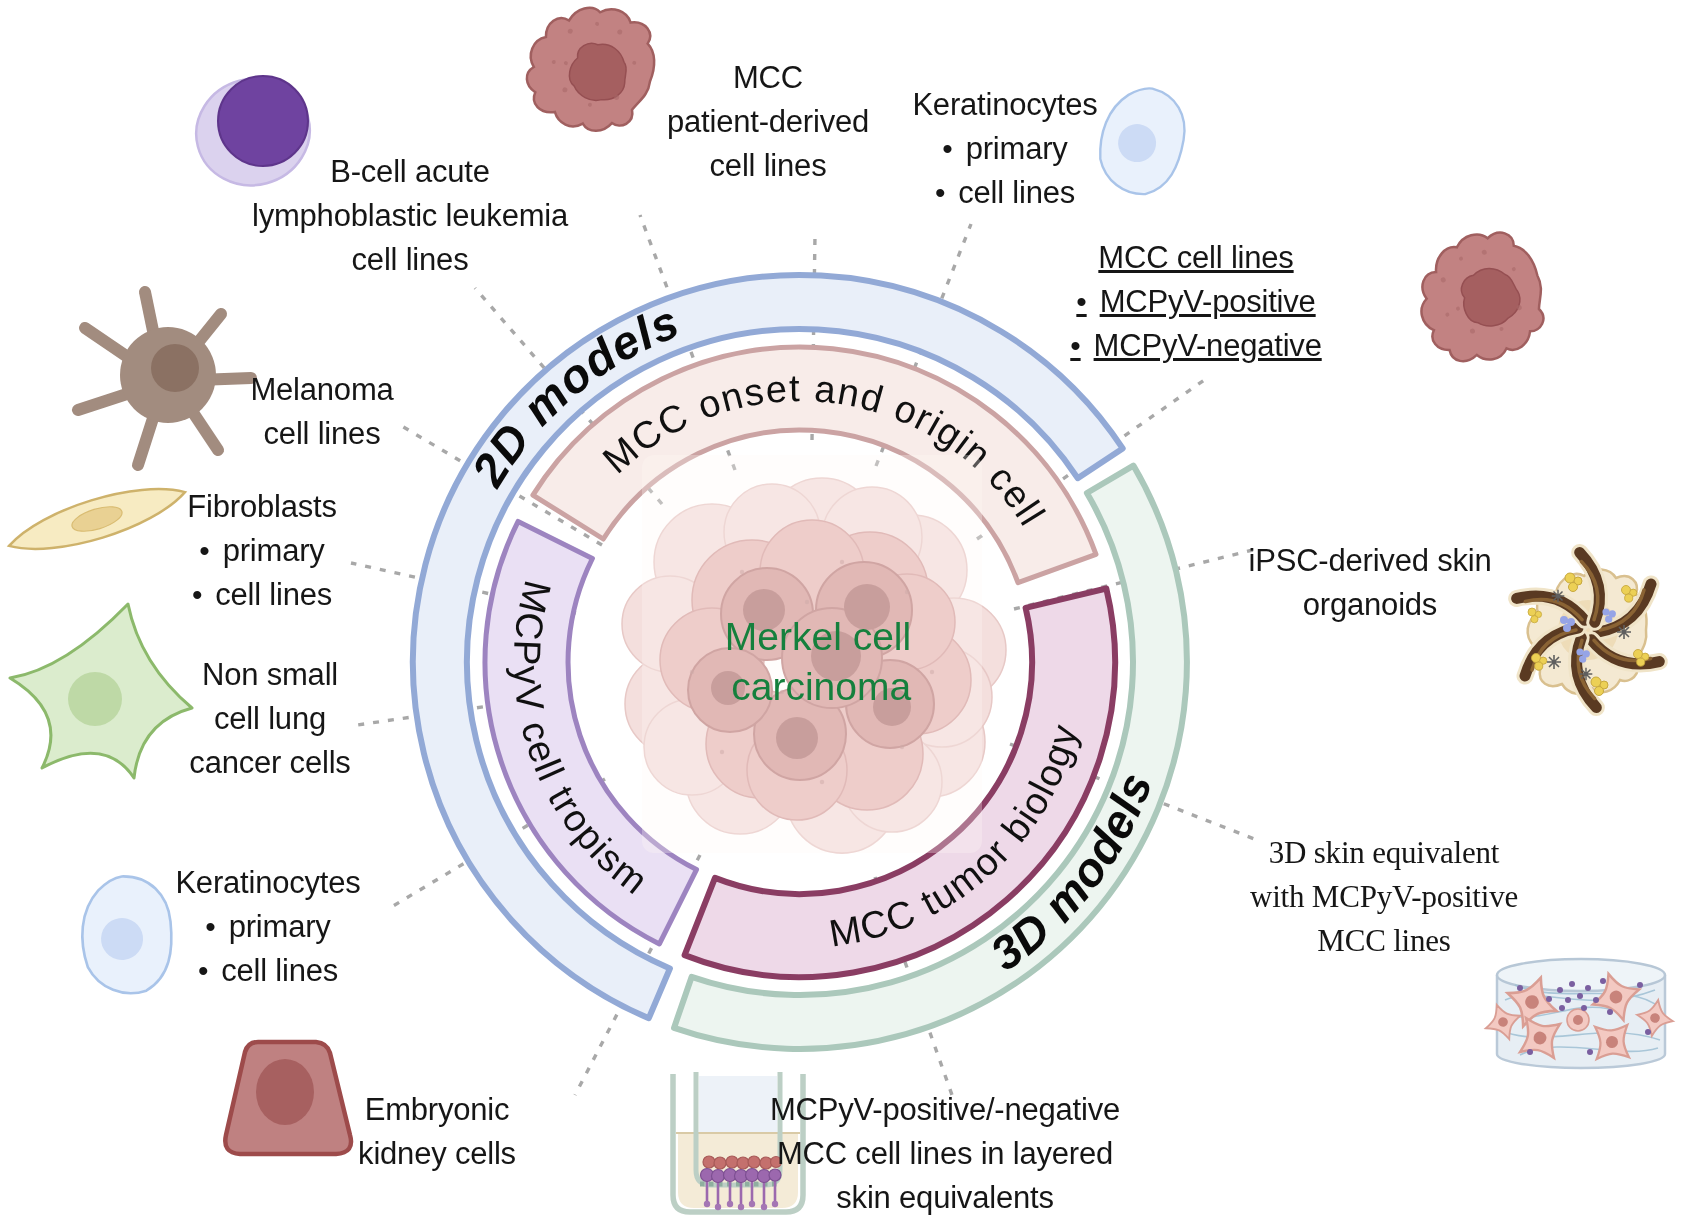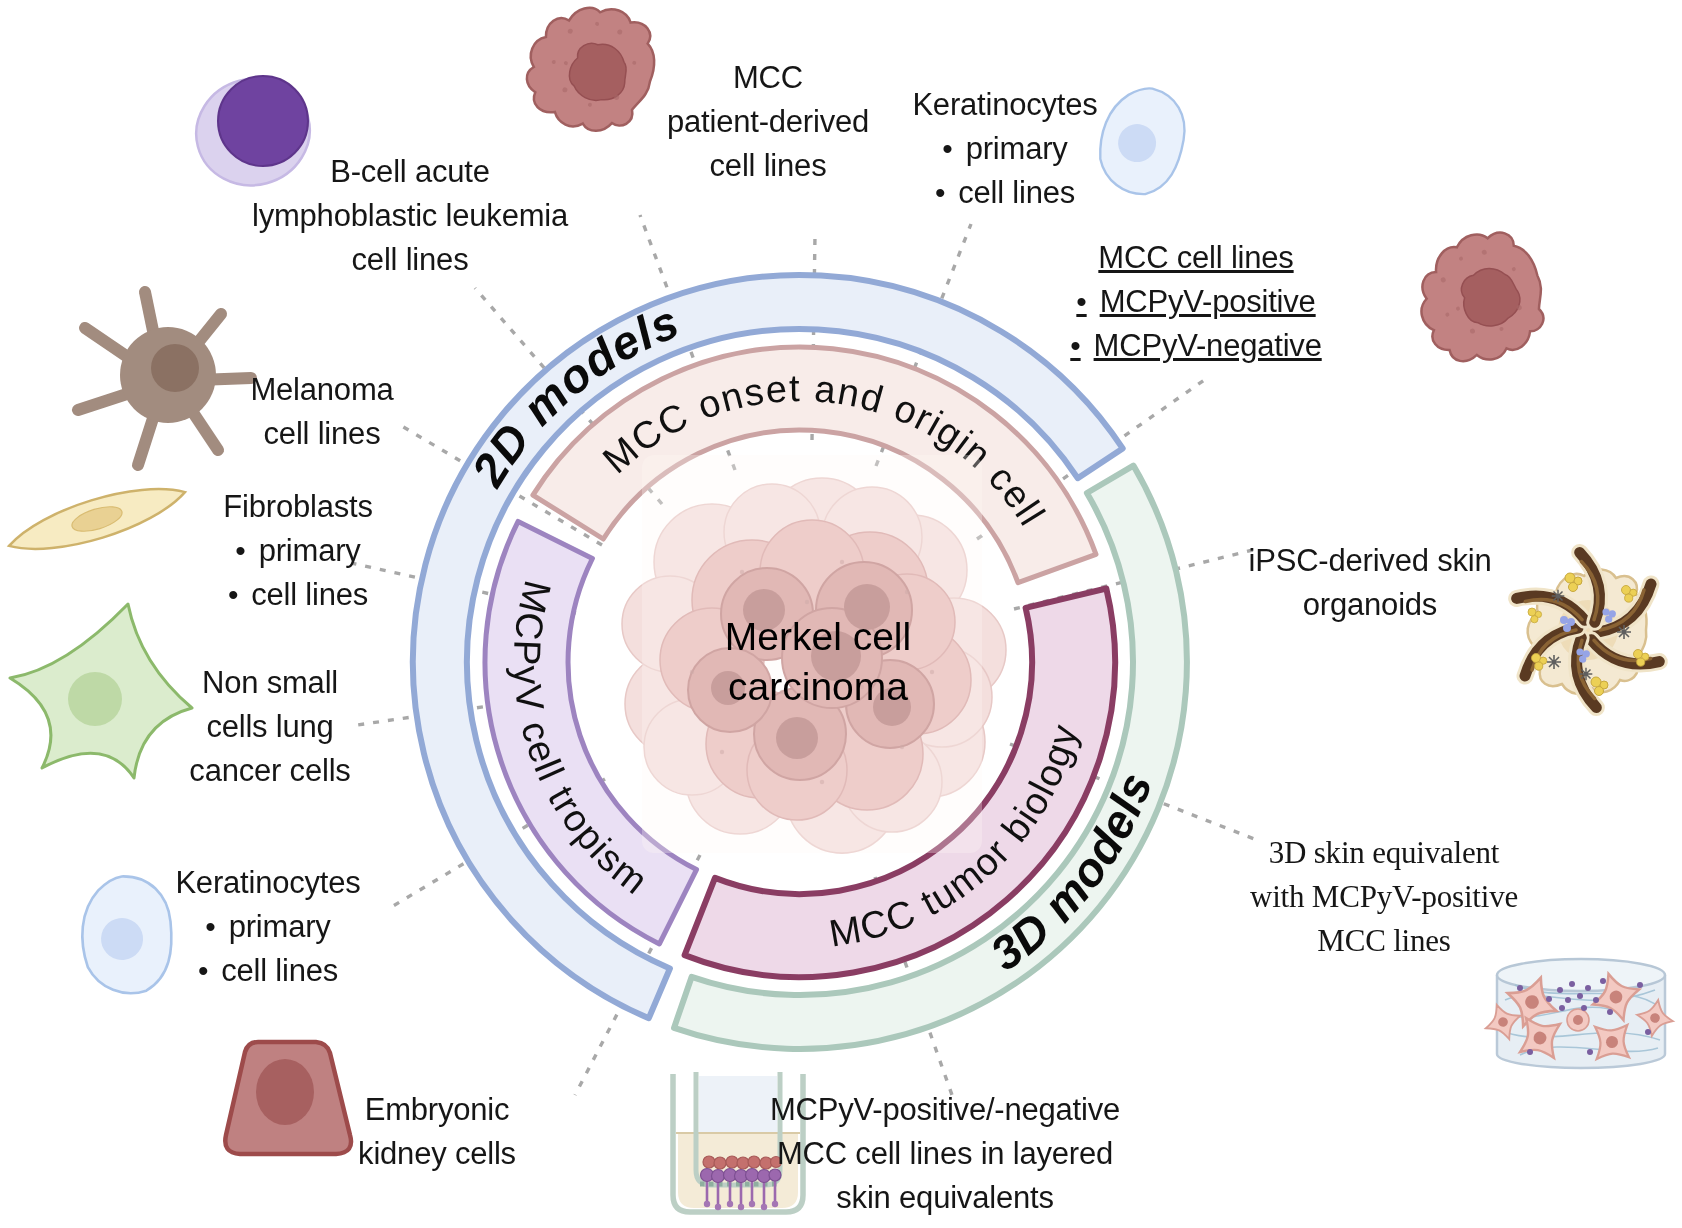--- a/index.html
+++ b/index.html
@@ -9,22 +9,22 @@
   }
   svg.layer { position:absolute; left:0; top:0; width:1682px; height:1228px; }
   .label {
     position:absolute; transform:translateX(-50%); text-align:center;
     font-size:31px; line-height:44px; color:#161616; font-weight:500;
     white-space:nowrap; letter-spacing:-0.2px;
   }
   .brow { display:flex; justify-content:center; align-items:center; gap:13px; }
   .dot { font-size:30px; }
   .center-label {
-    position:absolute; transform:translateX(-50%); text-align:center;
-    font-size:39px; line-height:50px; color:#000000; font-weight:400;
+    position:absolute; transform:translateX(-50%); text-align:right;
+    font-size:39px; line-height:50px; color:#15803d; font-weight:400;
   }
   .arc-label { font-size:38px; font-weight:500; fill:#101010; letter-spacing:1.5px; }
   .arc-title { font-size:47px; font-weight:bold; font-style:italic; fill:#0a0a0a; letter-spacing:1px; }
   .dashline { stroke:#a8a8a8; stroke-width:3.4; stroke-dasharray:6 9; fill:none; }
 </style>
 </head>
 <body>
 
 <div class="stage">
 
@@ -412,27 +412,27 @@
     <div class="brow">
         <span class="dot">•</span>
         <span>primary</span>
       </div>
     <div class="brow">
         <span class="dot">•</span>
         <span>cell lines</span>
       </div>
   </div>
 
-  <div class="label" style="left:270px; top:653px;margin-top:8px;">
+  <div class="label" style="left:270px; top:653px;">
     <div>Non small</div>
-    <div>cells lung</div>
+    <div>cell lung</div>
     <div>cancer cells</div>
   </div>
 
-  <div class="label" style="left:262px; top:485px;margin-left:36px;">
+  <div class="label" style="left:262px; top:485px;">
     <div>Fibroblasts</div>
     <div class="brow">
         <span class="dot">•</span>
         <span>primary</span>
       </div>
     <div class="brow">
         <span class="dot">•</span>
         <span>cell lines</span>
       </div>
   </div>

